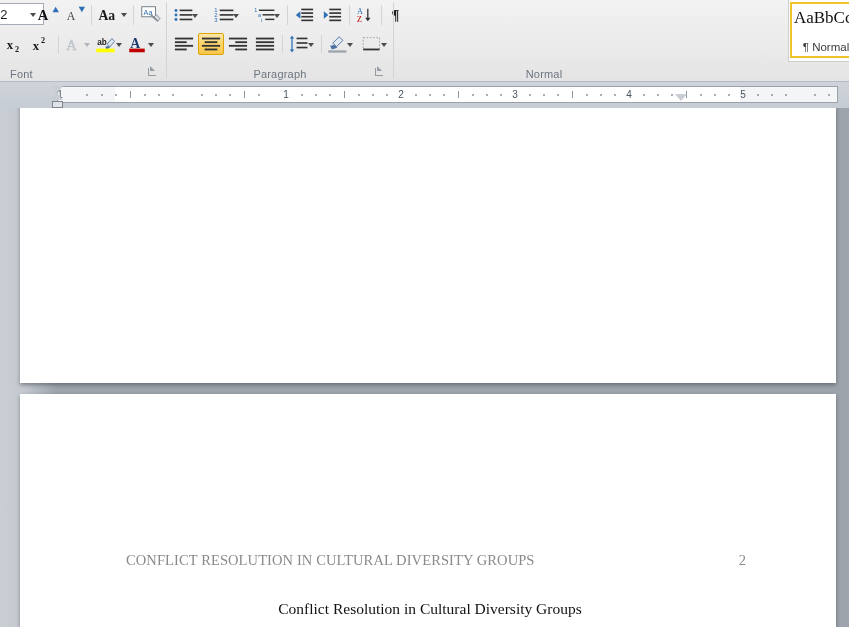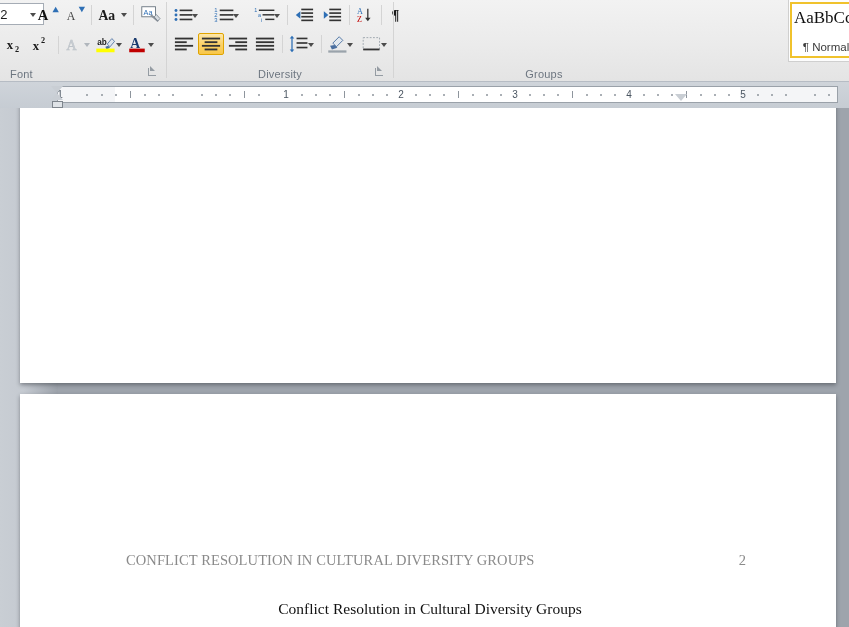--- a/index.html
+++ b/index.html
@@ -491,39 +491,39 @@
     </div>
 
     <div class="btn" style="left:192px;top:33px;width:32px;height:22px;">
       <svg class="ico" viewBox="0 0 32 22">
         <rect x="3" y="4" width="18" height="13" fill="none" stroke="#9aa3ab" stroke-width="1" stroke-dasharray="2,1.6"></rect>
         <rect x="3" y="16" width="18" height="2" fill="#333"></rect>
       </svg>
       <div class="caret" style="right:3px;top:9px;"></div>
     </div>
 
-    <div class="grp-label">Diversity</div>
+    <div class="grp-label">Paragraph</div>
     <div class="launcher" style="right:8px;"></div>
   </div>
 
   <div class="rib-sep" style="left:393px;"></div>
 
   <div class="rib-group" style="left:394px;width:455px;">
     <div id="styles-box"></div>
 
     <div id="styles-gallery">
 
       <div class="style-item active" style="left:0px;width:72px;">
         <div class="style-prev" style="font-family:'Liberation Serif',serif;font-size:17px;color:#111;">AaBbCcI</div>
         <div class="style-name">¶ Normal</div>
       </div>
 
     </div>
 
-    <div class="grp-label" style="width:300px;left:0;">Groups</div>
+    <div class="grp-label" style="width:300px;left:0;">Normal</div>
   </div>
 </div>
 
 <div id="ruler-band">
   <div id="ruler">
     <div id="ruler-active" style="left:57px;width:625px;"></div>
 
     <span class="rnum" style="left:2px;">1</span>
     <span class="tick minor" style="left:28px;"></span>
     <span class="tick minor" style="left:43px;"></span>

